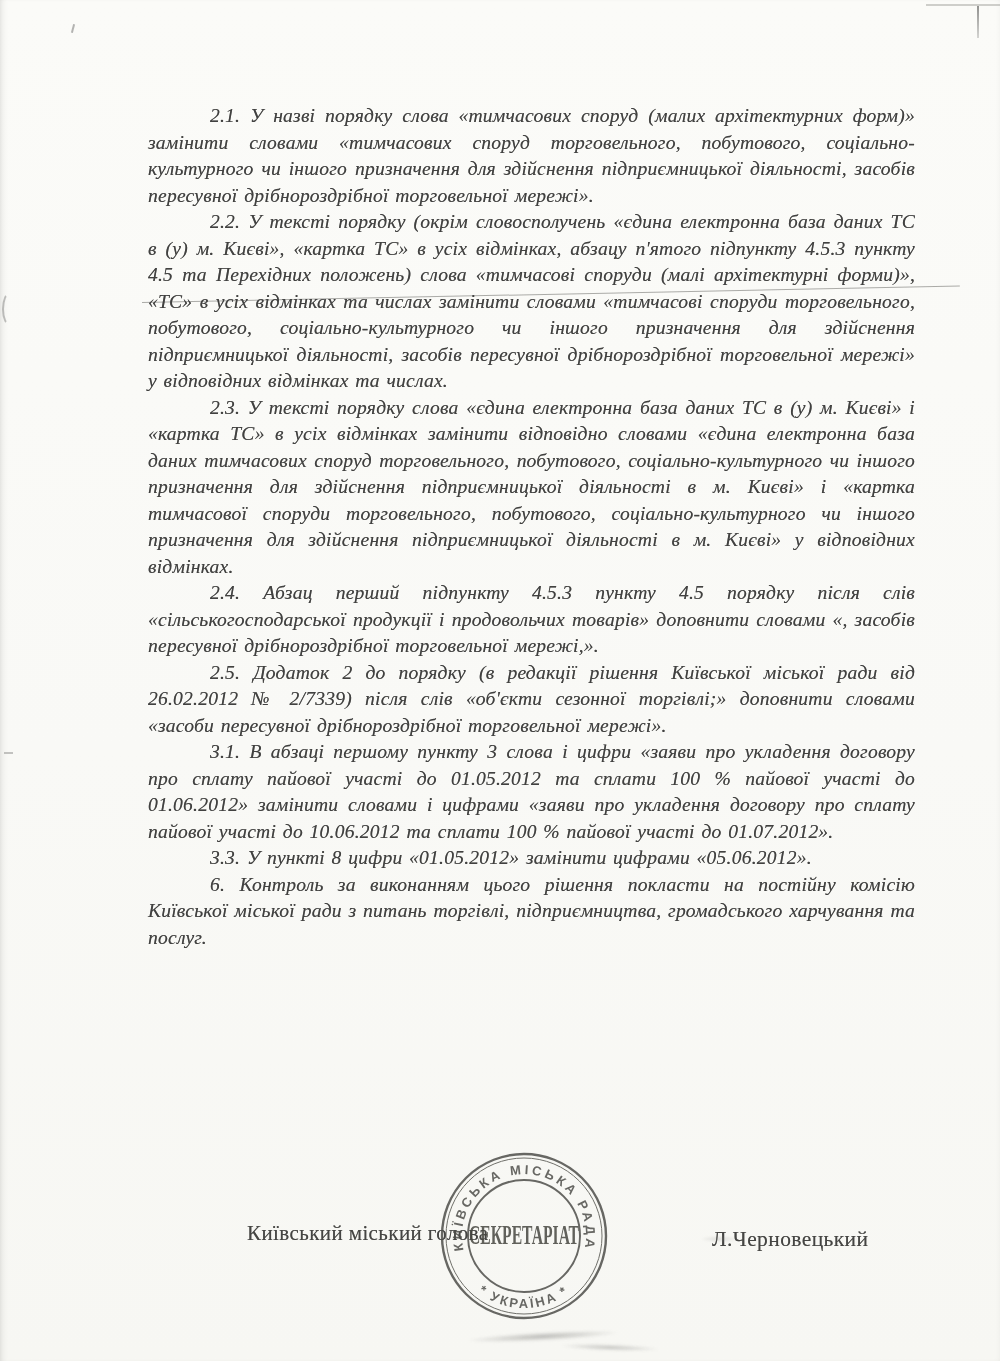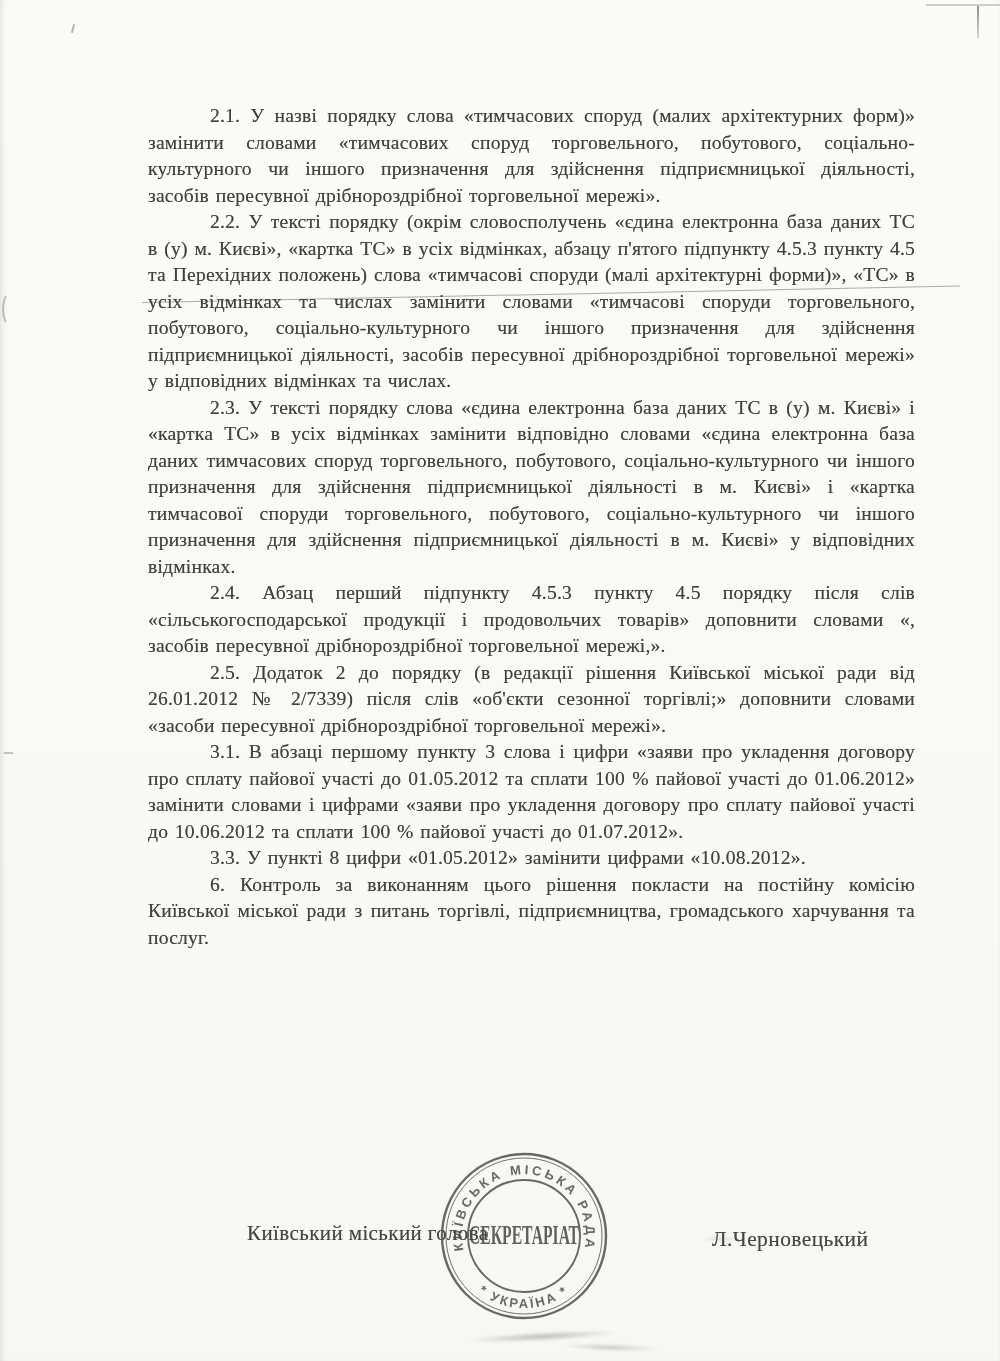--- a/index.html
+++ b/index.html
@@ -11,21 +11,21 @@
     font-family:"Liberation Serif", serif;
     color:#414140;
     box-shadow:inset 6px 0 10px -8px rgba(0,0,0,.25), inset -3px 0 8px -7px rgba(0,0,0,.15);
   }
   .body-text{
     position:absolute;left:148px;top:103px;width:767px;
     font-size:19.6px;line-height:26.5px;
     text-align:justify;letter-spacing:.2px;word-spacing:1.6px;
     text-shadow:0 0 .4px rgba(55,55,52,.55);
   }
-  .body-text p{margin:0;text-indent:62px;}
+  .body-text p{margin:0;text-indent:62px;font-style:italic;}
   .sig-title{
     position:absolute;left:205px;top:1221px;
     font-size:21px;letter-spacing:.4px;color:#454543;
     text-shadow:0 0 .4px rgba(55,55,52,.5);
     margin-left:42px;
   }
   .sig-name{
     position:absolute;left:712px;top:1227px;
     font-size:21.5px;letter-spacing:.4px;color:#454543;
     text-shadow:0 0 .4px rgba(55,55,52,.5);
@@ -69,23 +69,23 @@
   <div class="art-tick"></div>
   <div class="art-paren"></div>
   <div class="art-dash"></div>
   <div class="crease"></div>
 
   <div class="body-text">
     <p>2.1. У назві порядку слова «тимчасових споруд (малих архітектурних форм)» замінити словами «тимчасових споруд торговельного, побутового, соціально-культурного чи іншого призначення для здійснення підприємницької діяльності, засобів пересувної дрібнороздрібної торговельної мережі».</p>
     <p>2.2. У тексті порядку (окрім словосполучень «єдина електронна база даних ТС в (у) м. Києві», «картка ТС» в усіх відмінках, абзацу п'ятого підпункту 4.5.3 пункту 4.5 та Перехідних положень) слова «тимчасові споруди (малі архітектурні форми)», «ТС» в усіх відмінках та числах замінити словами «тимчасові споруди торговельного, побутового, соціально-культурного чи іншого призначення для здійснення підприємницької діяльності, засобів пересувної дрібнороздрібної торговельної мережі» у відповідних відмінках та числах.</p>
     <p>2.3. У тексті порядку слова «єдина електронна база даних ТС в (у) м. Києві» і «картка ТС» в усіх відмінках замінити відповідно словами «єдина електронна база даних тимчасових споруд торговельного, побутового, соціально-культурного чи іншого призначення для здійснення підприємницької діяльності в м. Києві» і «картка тимчасової споруди торговельного, побутового, соціально-культурного чи іншого призначення для здійснення підприємницької діяльності в м. Києві» у відповідних відмінках.</p>
     <p>2.4. Абзац перший підпункту 4.5.3 пункту 4.5 порядку після слів «сільськогосподарської продукції і продовольчих товарів» доповнити словами «, засобів пересувної дрібнороздрібної торговельної мережі,».</p>
-    <p>2.5. Додаток 2 до порядку (в редакції рішення Київської міської ради від 26.01.2012 № 2/7339) після слів «об'єкти сезонної торгівлі;» доповнити словами «засоби пересувної дрібнороздрібної торговельної мережі».</p>
+    <p>2.5. Додаток 2 до порядку (в редакції рішення Київської міської ради від 26.02.2012 № 2/7339) після слів «об'єкти сезонної торгівлі;» доповнити словами «засоби пересувної дрібнороздрібної торговельної мережі».</p>
     <p>3.1. В абзаці першому пункту 3 слова і цифри «заяви про укладення договору про сплату пайової участі до 01.05.2012 та сплати 100 % пайової участі до 01.06.2012» замінити словами і цифрами «заяви про укладення договору про сплату пайової участі до 10.06.2012 та сплати 100 % пайової участі до 01.07.2012».</p>
-    <p>3.3. У пункті 8 цифри «01.05.2012» замінити цифрами «10.08.2012».</p>
+    <p>3.3. У пункті 8 цифри «01.05.2012» замінити цифрами «05.06.2012».</p>
     <p>6. Контроль за виконанням цього рішення покласти на постійну комісію Київської міської ради з питань торгівлі, підприємництва, громадського харчування та послуг.</p>
   </div>
 
   <div class="sig-title">Київський міський голова</div>
   <div class="sig-name">Л.Черновецький</div>
 
   <svg class="stamp" viewBox="0 0 200 200" xmlns="http://www.w3.org/2000/svg">
     <defs>
       <path id="arcTop" d="M 49.2 135.6 A 62 62 0 1 1 150.8 135.6" fill="none"></path>
       <path id="arcBottom" d="M 37.6 136 A 72 72 0 0 0 162.4 136" fill="none"></path>

